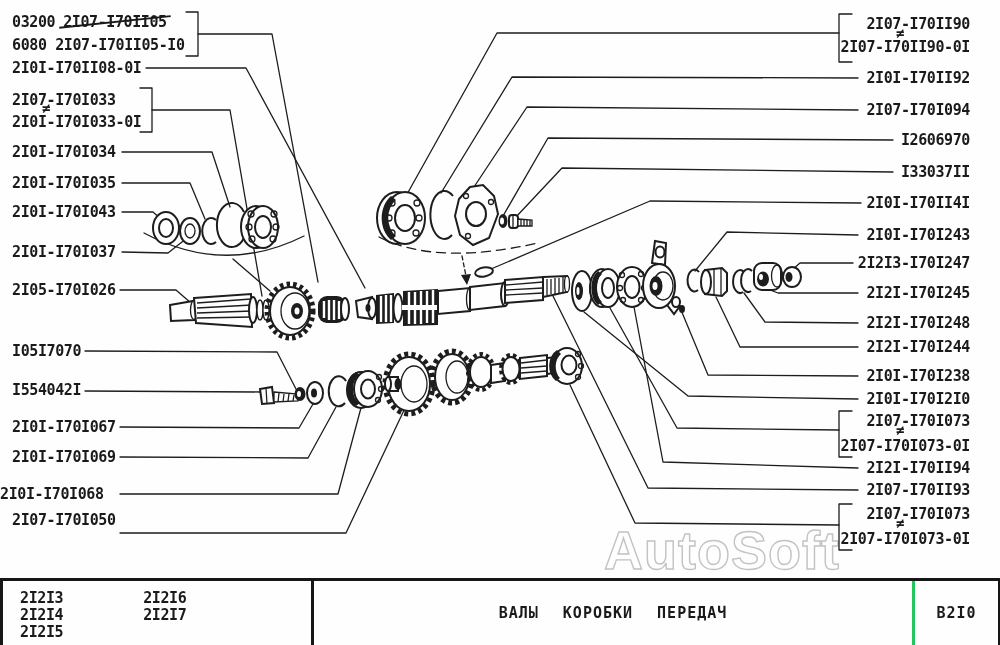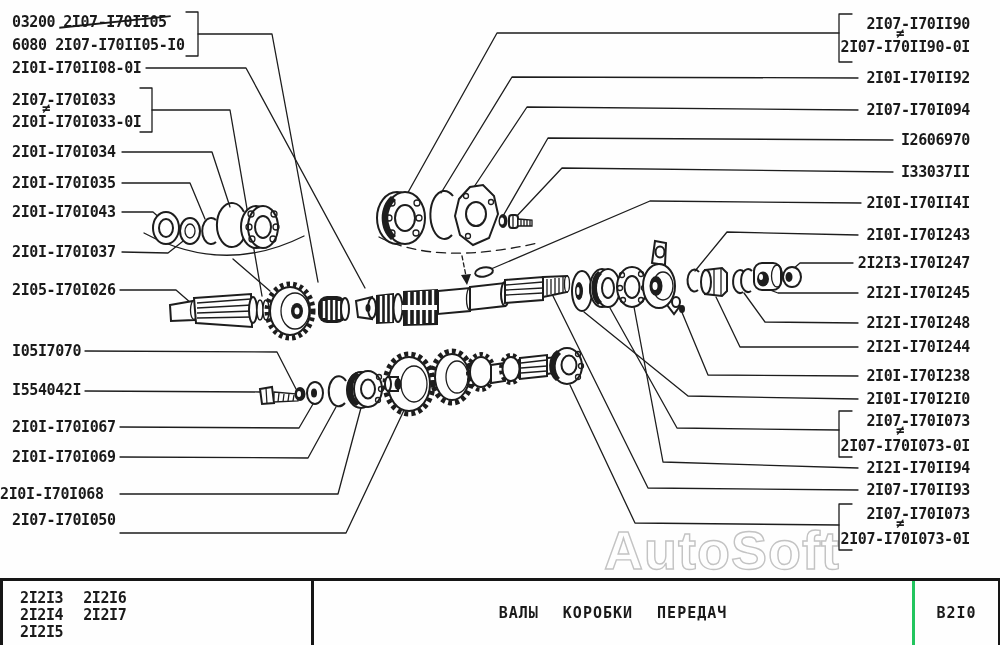--- a/index.html
+++ b/index.html
@@ -16,21 +16,21 @@
   .pfx{margin-right:8px;}
   .struck{position:relative;display:inline-block;}
   .struck::after{content:"";position:absolute;left:-4px;right:-4px;top:45%;
        border-top:2px solid #1a1a1a;transform:rotate(-6deg);}
   .mark{position:absolute;font-size:14px;font-weight:700;color:#1a1a1a;z-index:3;}
   .footer{position:absolute;left:0;top:578px;width:1000px;height:67px;z-index:4;
       box-sizing:border-box;border-top:3px solid #161616;border-left:3px solid #161616;
       border-right:2px solid #161616;display:flex;background:#fefefe;}
   .cell{height:100%;box-sizing:border-box;}
   .cell-models{width:311px;border-right:3px solid #161616;display:flex;
-      padding:9px 12px 0 17px;gap:20px;}
+      padding:9px 12px 0 17px;gap:80px;}
   .mcol div{font-size:15px;font-weight:700;color:#1a1a1a;line-height:17px;letter-spacing:-0.4px;}
   .cell-title{flex:1;display:flex;align-items:center;justify-content:center;
       font-size:15px;font-weight:700;color:#1a1a1a;letter-spacing:1px;word-spacing:14px;}
   .cell-code{width:86px;border-left:3px solid #22c55e;display:flex;align-items:center;
       justify-content:center;font-size:15px;font-weight:700;color:#1a1a1a;letter-spacing:1px;}
   
   .ln{stroke:#1d1d1d;stroke-width:1.3;fill:none;stroke-linejoin:round;stroke-linecap:round;}
   .th{stroke:#1d1d1d;stroke-width:2;fill:none;}
   .t1{stroke:#1d1d1d;stroke-width:1.3;fill:none;}
   .fw{fill:#fefefe;}

